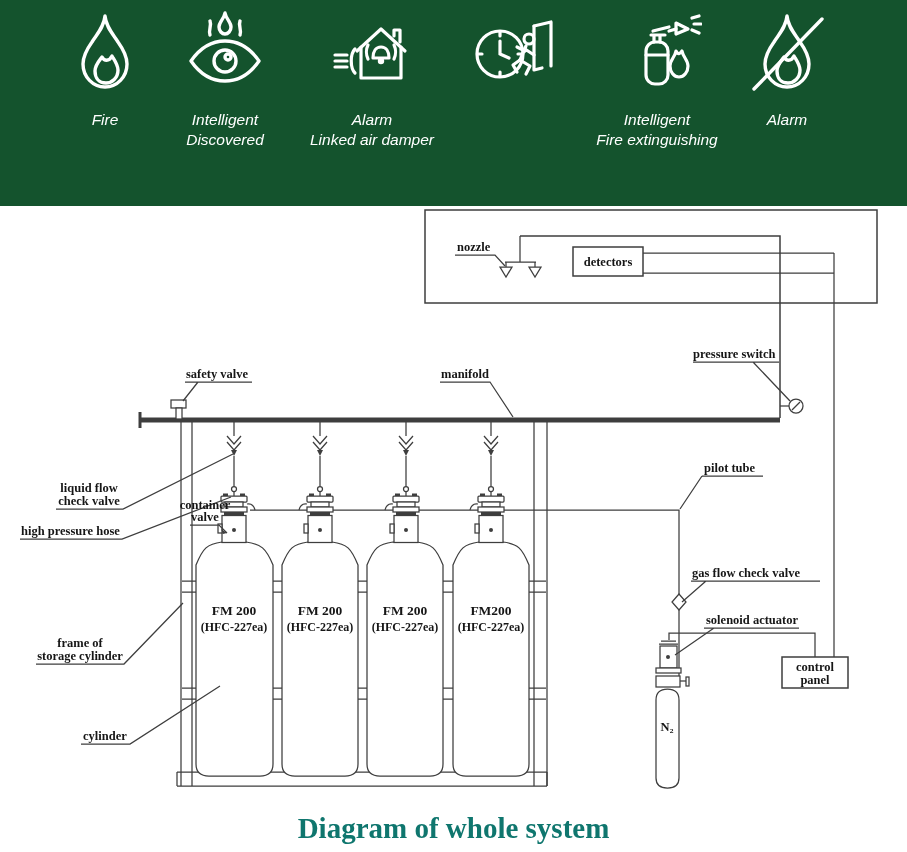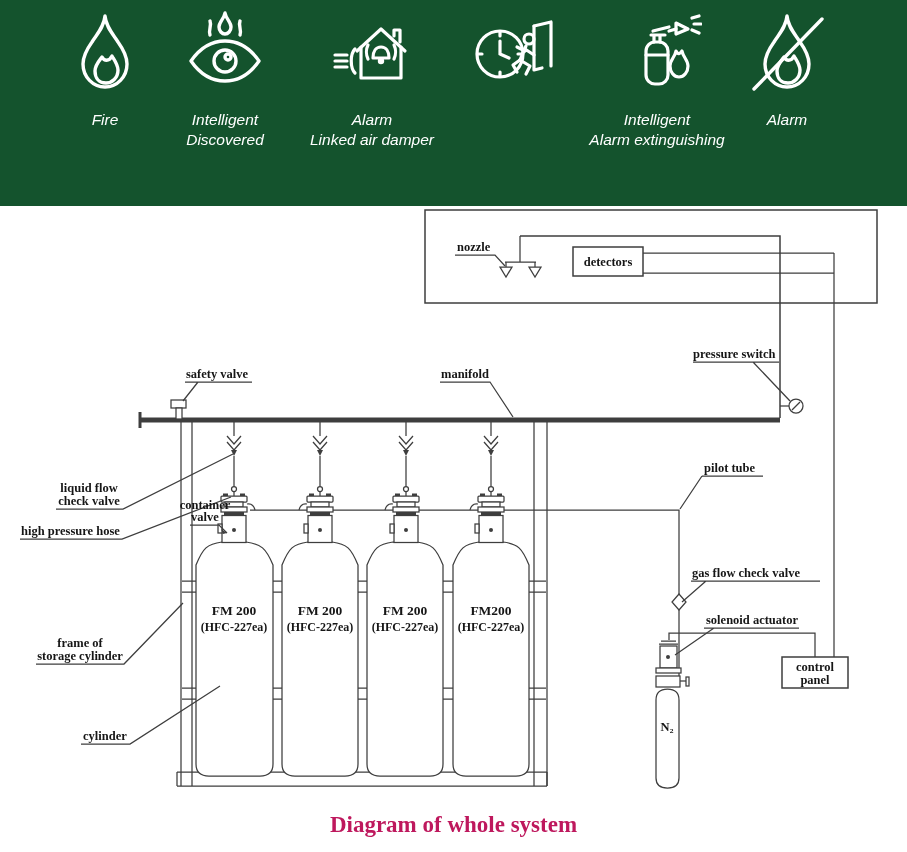--- a/index.html
+++ b/index.html
@@ -6,21 +6,21 @@
   .stage{position:relative;width:907px;height:852px;background:#fff;overflow:hidden;
          font-family:"Liberation Sans",sans-serif;}
   .banner{position:absolute;top:0;left:0;width:907px;height:206px;background:#14532d;}
   .b-item{position:absolute;top:8px;width:170px;text-align:center;color:#fff;}
   .b-item svg{display:block;margin:0 auto;}
   .b-label{margin-top:10px;font-style:italic;font-size:15.5px;line-height:20px;color:#fff;}
   .i-fire{left:20px;} .i-intel{left:140px;} .i-alarm{left:287px;}
   .i-escape{left:432px;} .i-ext{left:572px;} .i-safe{left:702px;}
   .diagram-wrap{position:absolute;top:169px;left:0;}
   .caption{position:absolute;top:812px;left:0;width:907px;text-align:center;
-           font-family:"Liberation Serif",serif;font-weight:bold;font-size:23px;color:#be185d;}
+           font-family:"Liberation Serif",serif;font-weight:bold;font-size:29px;color:#0f766e;}
   
   text{font-family:"Liberation Serif",serif;font-weight:bold;fill:#161616;}
   .lbl{font-size:12.5px;}
   .lbl-c{text-anchor:middle;}
   .fm{font-size:13.5px;text-anchor:middle;}
   .fm2{font-size:12px;text-anchor:middle;}
 </style>
 </head>
 <body>
 
@@ -92,21 +92,21 @@
         <rect x="34" y="33" width="22" height="42" rx="9"></rect>
         <path d="M34 46 H56"></path>
         <path d="M42 33 V26 M48 33 V26 M39 26 H53 M41 22 L57 18"></path>
         <path d="M57 22 L64 20"></path>
         <path d="M64 14 L76 20 L64 25 Z"></path>
         <path d="M80 9 L87 7 M82 15 H89 M80 21 L87 24"></path>
         <path d="M70 42 C71 48 76 51 76 57 C76 63 72 68 67 68 C62 68 58 63 58 57 C58 51 63 48 64 42 C66 46 68 45 70 42 Z"></path>
       </svg>
       <div class="b-label">
         <div>Intelligent</div>
-        <div>Alarm extinguishing</div>
+        <div>Fire extinguishing</div>
       </div>
     </div>
 
     <div class="b-item i-safe">
       <svg width="90" height="92" viewBox="0 0 90 90" stroke="#fff" stroke-width="3.4" fill="none" stroke-linecap="round" stroke-linejoin="round">
         <path d="M45 7 C46 18 53 25 58 33 C63 40 67 47 67 55 C67 68 57 78 45 78 C33 78 23 68 23 55 C23 47 27 40 32 33 C37 25 44 18 45 7 Z"></path>
         <path d="M52 47 C55 52 58 56 58 61 C58 69 52 74 46 74 C39 74 35 69 35 62 C35 56 39 52 42 48 C44 52 49 53 52 47 Z"></path>
         <path d="M12 80 L80 10"></path>
       </svg>
       <div class="b-label">

